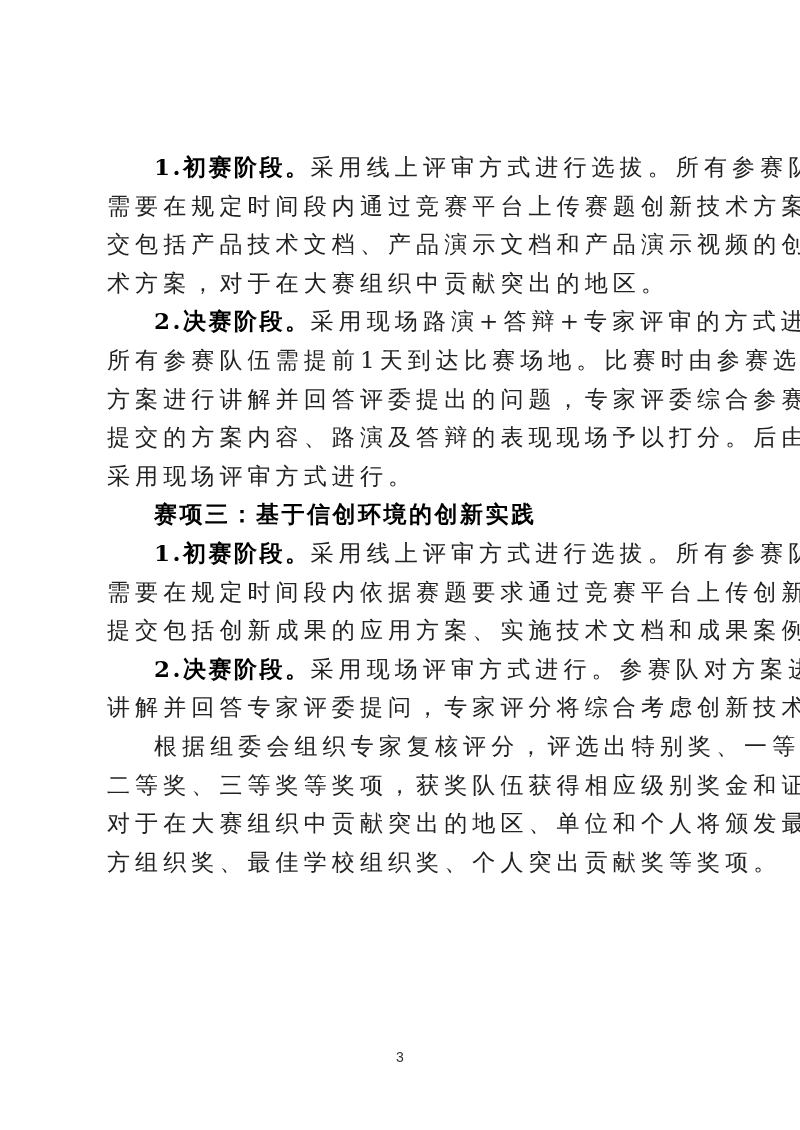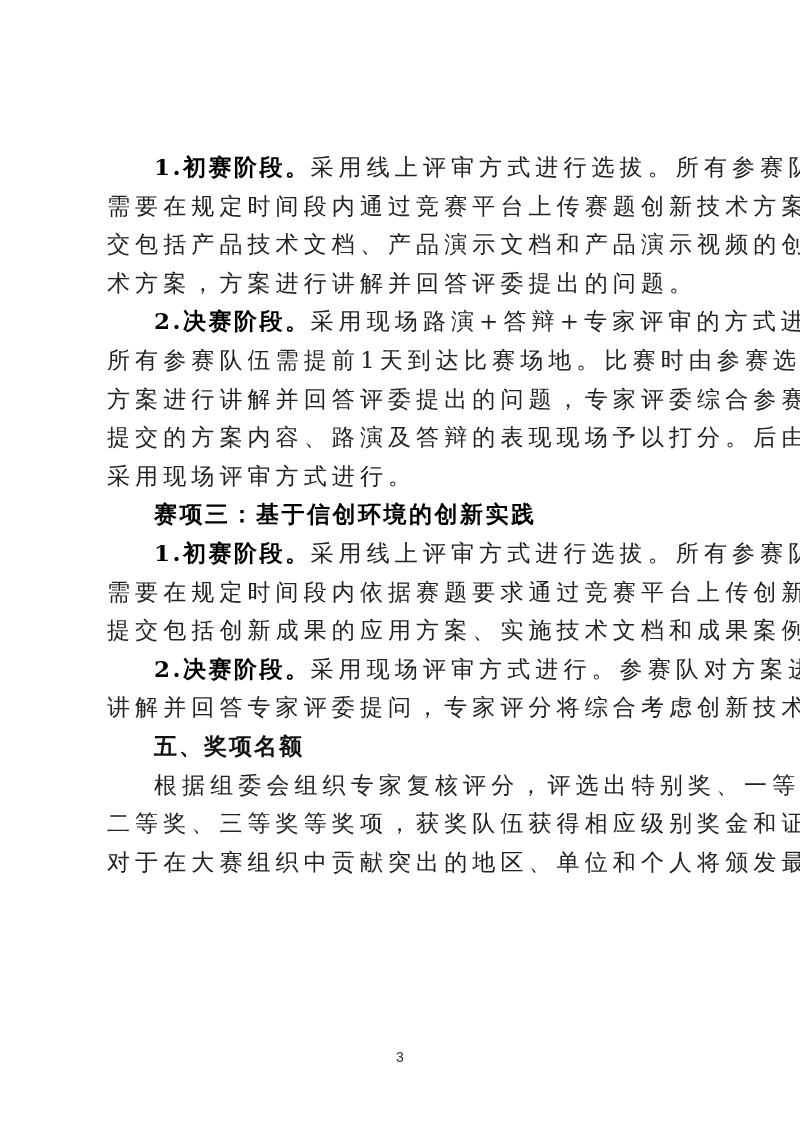--- a/index.html
+++ b/index.html
@@ -18,21 +18,21 @@
 </style>
 </head>
 <body>
 
 <div class="page">
   <div class="content" id="content">
       <div>
         <div class="line indent"><span class="b">1.初赛阶段。</span><span>采用线上评审方式进行选拔。所有参赛队伍</span></div>
         <div class="line"><span>需要在规定时间段内通过竞赛平台上传赛题创新技术方案，提</span></div>
         <div class="line"><span>交包括产品技术文档、产品演示文档和产品演示视频的创新技</span></div>
-        <div class="line"><span>术方案，方案进行讲解并回答评委提出的问题。</span></div>
+        <div class="line"><span>术方案，对于在大赛组织中贡献突出的地区。</span></div>
       </div>
       <div>
         <div class="line indent"><span class="b">2.决赛阶段。</span><span>采用现场路演+答辩+专家评审的方式进行。</span></div>
         <div class="line"><span>所有参赛队伍需提前1天到达比赛场地。比赛时由参赛选手对</span></div>
         <div class="line"><span>方案进行讲解并回答评委提出的问题，专家评委综合参赛队伍</span></div>
         <div class="line"><span>提交的方案内容、路演及答辩的表现现场予以打分。后由专家</span></div>
         <div class="line"><span>采用现场评审方式进行。</span></div>
       </div>
       <div>
         <div class="line indent"><span class="b">赛项三：基于信创环境的创新实践</span></div>
@@ -40,22 +40,20 @@
       <div>
         <div class="line indent"><span class="b">1.初赛阶段。</span><span>采用线上评审方式进行选拔。所有参赛队伍</span></div>
         <div class="line"><span>需要在规定时间段内依据赛题要求通过竞赛平台上传创新成果，</span></div>
         <div class="line"><span>提交包括创新成果的应用方案、实施技术文档和成果案例的演</span></div>
       </div>
       <div>
         <div class="line indent"><span class="b">2.决赛阶段。</span><span>采用现场评审方式进行。参赛队对方案进行</span></div>
         <div class="line"><span>讲解并回答专家评委提问，专家评分将综合考虑创新技术方案、</span></div>
       </div>
       <div>
-        <div class="line indent"><span class="heading">五、奖项名额</span></div>
-      </div>
-      <div>
         <div class="line indent"><span>根据组委会组织专家复核评分，评选出特别奖、一等奖、</span></div>
         <div class="line"><span>二等奖、三等奖等奖项，获奖队伍获得相应级别奖金和证书。</span></div>
         <div class="line"><span>对于在大赛组织中贡献突出的地区、单位和个人将颁发最佳地</span></div>
+        <div class="line"><span>方组织奖、最佳学校组织奖、个人突出贡献奖等奖项。</span></div>
       </div>
     </div>
   <div class="page-number">3</div>
 </div>
 
 </body></html>

